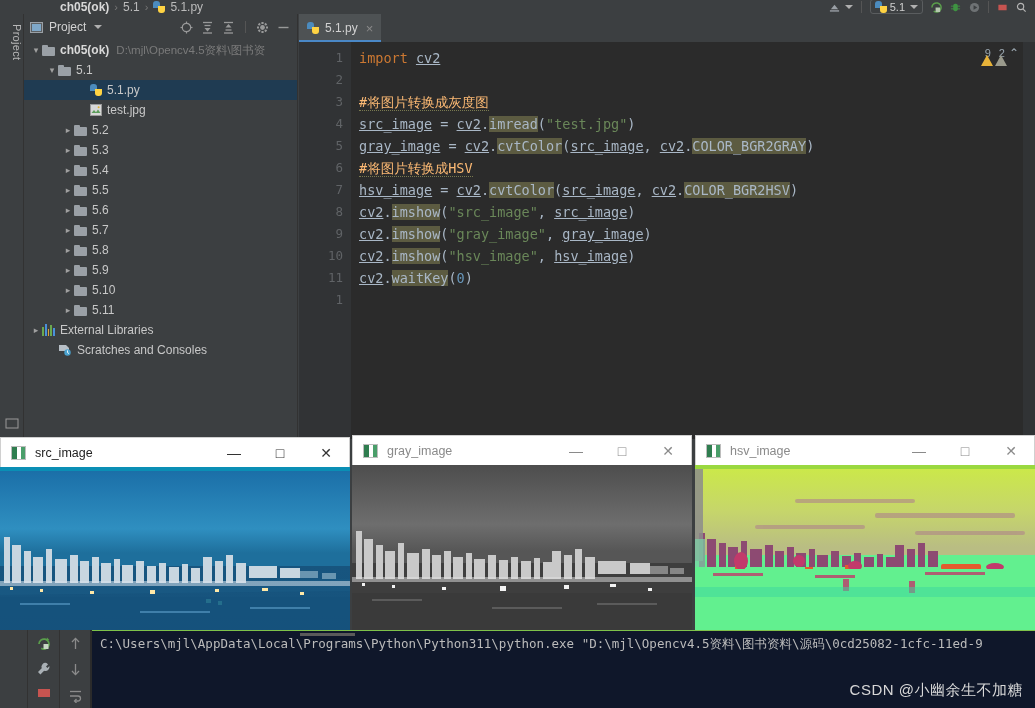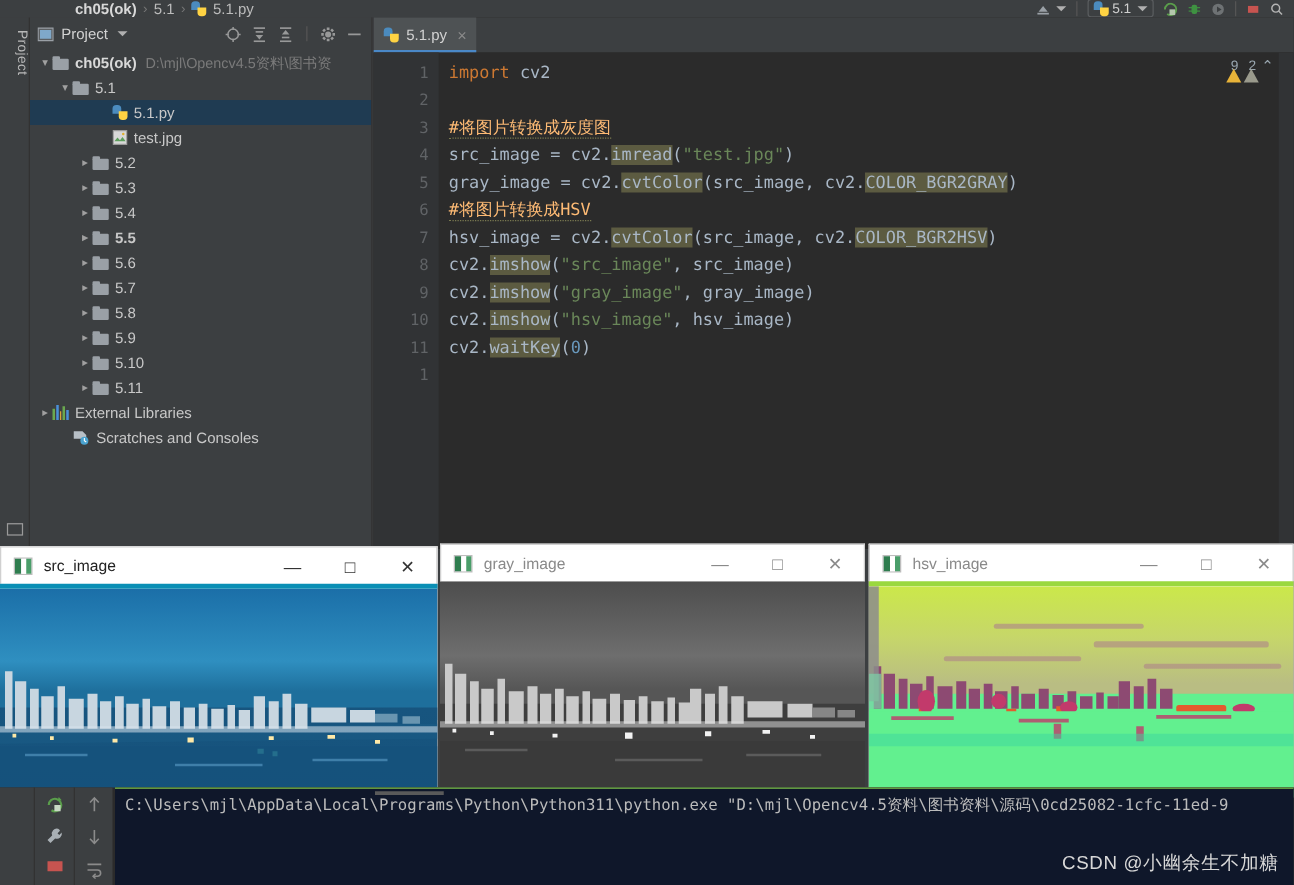--- a/index.html
+++ b/index.html
@@ -100,21 +100,21 @@
   .gutter div{height:22px;line-height:22px;padding-right:8px;}
   .code{ flex:1; position:relative; font-family:"DejaVu Sans Mono",monospace; font-size:13.5px;
          padding-top:5px; overflow:hidden;}
   .cline{ height:22px; line-height:22px; white-space:pre; padding-left:8px; color:#a9b7c6;}
   .kw{color:#cc7832;}
   .str{color:#6a8759;}
   .num{color:#6897bb;}
   .cmt{color:#fdba74;}
   .cmt-u{ border-bottom:1px dotted #7a7a50;}
   .hl{ background:#5c5b41; }
-  .plain{color:#a9b7c6;}
+  .plain{color:#a9b7c6;text-decoration:underline;}
   .warn-strip{ position:absolute; right:0; top:0; width:12px; bottom:0; background:#313335;}
   .warn-badges{ position:absolute; right:16px; top:4px; display:flex; align-items:center; gap:4px;
                 font-size:11px; color:#9aa7b0;}
   .tri{width:0;height:0;border-left:6px solid transparent;border-right:6px solid transparent;}
   .tri.y{border-bottom:11px solid #e8b339;}
   .tri.g{border-bottom:11px solid #9a9a8c;}
   .triw{position:relative;display:inline-block;}
   .triw span{position:absolute;left:0;right:0;top:2px;text-align:center;font-size:8px;color:#2b2b2b;font-weight:bold;}
 
   
@@ -292,21 +292,21 @@
           <div class="node" style="padding-left: 38px;">
             <span class="arr closed"></span>
             <span class="folder"></span>
             <span class="nlabel">5.3</span>
           </div>
           <div class="node" style="padding-left: 38px;">
             <span class="arr closed"></span>
             <span class="folder"></span>
             <span class="nlabel">5.4</span>
           </div>
-          <div class="node" style="padding-left: 38px; font-weight: bold;">
+          <div class="node" style="padding-left: 38px;">
             <span class="arr closed"></span>
             <span class="folder"></span>
             <span class="nlabel">5.5</span>
           </div>
           <div class="node" style="padding-left: 38px;">
             <span class="arr closed"></span>
             <span class="folder"></span>
             <span class="nlabel">5.6</span>
           </div>
           <div class="node" style="padding-left: 38px;">

